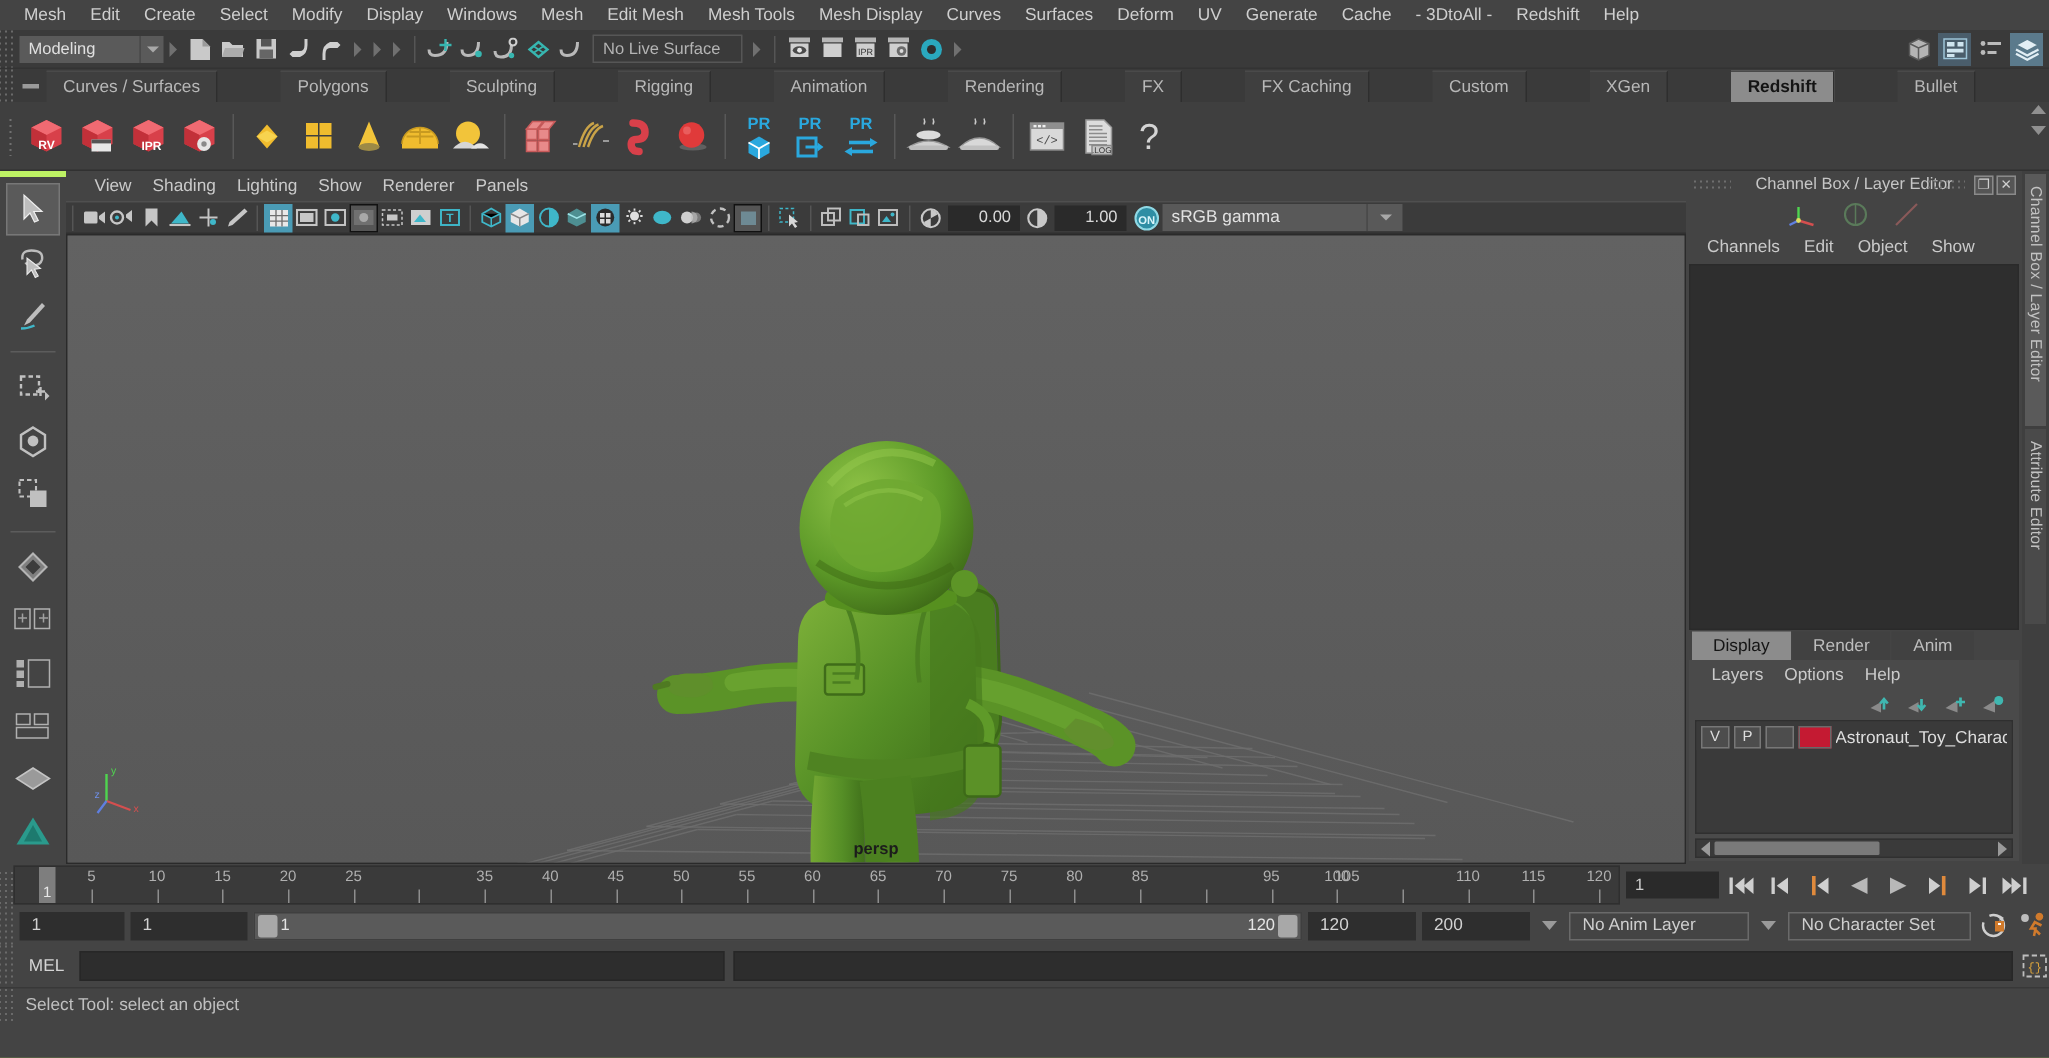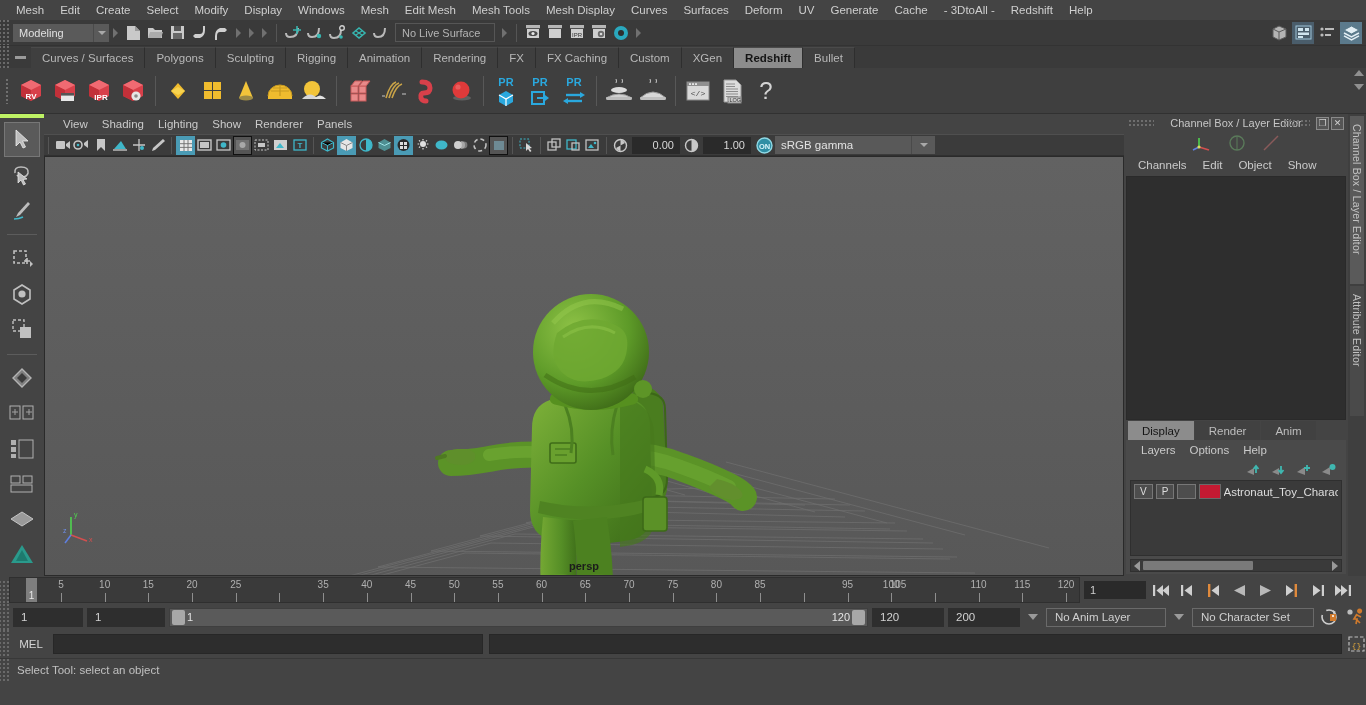--- a/index.html
+++ b/index.html
@@ -421,21 +421,21 @@
           </svg>
       </div>
     </div>
   </div>
 
   <div class="shelftabs">
     <div class="gripdots" style="height:22px"></div>
     <div class="shelf-dash">
         <i></i>
       </div>
-    <div id="shelftabs-container" style="display:flex;align-items:flex-start;">
+    <div id="shelftabs-container" style="display:flex;align-items:flex-start;gap:42px;">
         <div class="stab">Curves / Surfaces</div>
         <div class="stab">Polygons</div>
         <div class="stab">Sculpting</div>
         <div class="stab">Rigging</div>
         <div class="stab">Animation</div>
         <div class="stab">Rendering</div>
         <div class="stab">FX</div>
         <div class="stab">FX Caching</div>
         <div class="stab">Custom</div>
         <div class="stab">XGen</div>

